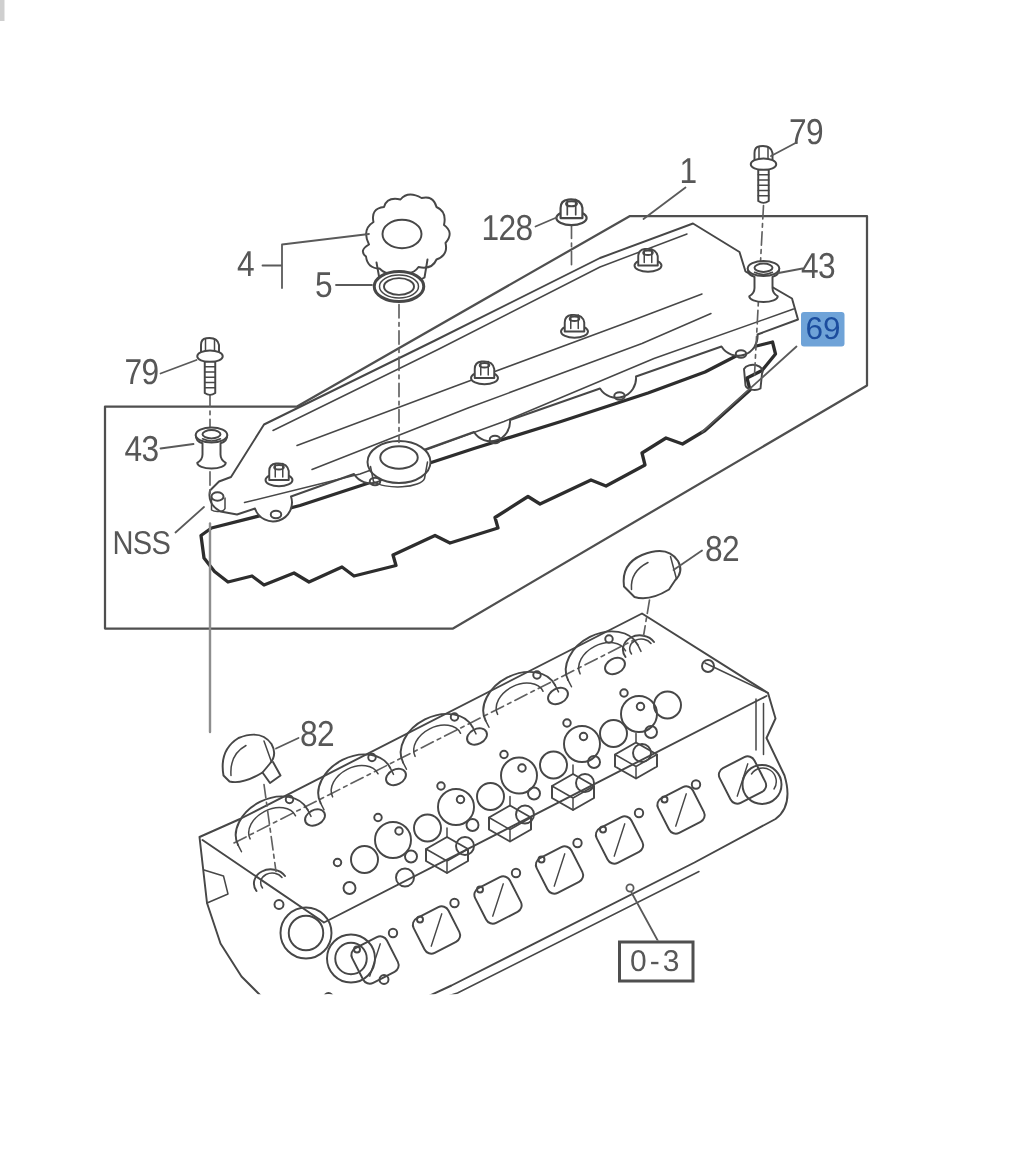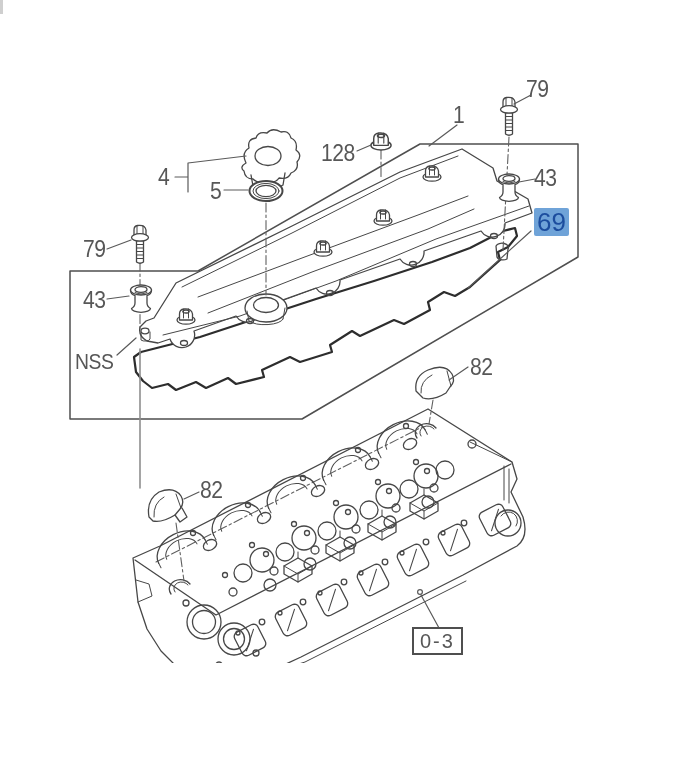--- a/index.html
+++ b/index.html
@@ -11,21 +11,21 @@
   .art .thick{stroke:#2d2d2d;stroke-width:2.2;}
   .art .thin{stroke-width:1;}
   .art .cl{stroke:#606060;stroke-width:1.1;stroke-dasharray:9 3 2.5 3;}
   .art .gray{stroke:#8e8e8e;stroke-width:1.6;}
   .art .ldr{stroke:#5a5a5a;stroke-width:1.2;}
   .art .box{stroke:#4f4f4f;stroke-width:1.5;}
   .callout{position:absolute;color:#575757;font-size:24px;line-height:1;white-space:nowrap;
            transform:scaleX(.88);transform-origin:left top;letter-spacing:-.5px;cursor:pointer;}
   .callout.static{cursor:default;}
   .callout.sm{font-size:22px;}
-  .hl{background:#6fa3d8;color:#1c4d9e;font-size:26px;padding:1px 3px;border-radius:2px;
+  .hl{background:#6fa3d8;color:#1c4d9e;font-size:21px;padding:1px 3px;border-radius:2px;
       transform:none;letter-spacing:0;}
   .refbox{border:2px solid #4f4f4f;background:#fff;color:#585858;font-size:20px;
           letter-spacing:2px;padding:2px 6px;transform:none;}
   .corner-artifact{position:absolute;left:0;top:0;width:3px;height:14px;background:#cfcfcf;}
 </style>
 </head>
 <body>
 
 <div class="stage">
 

